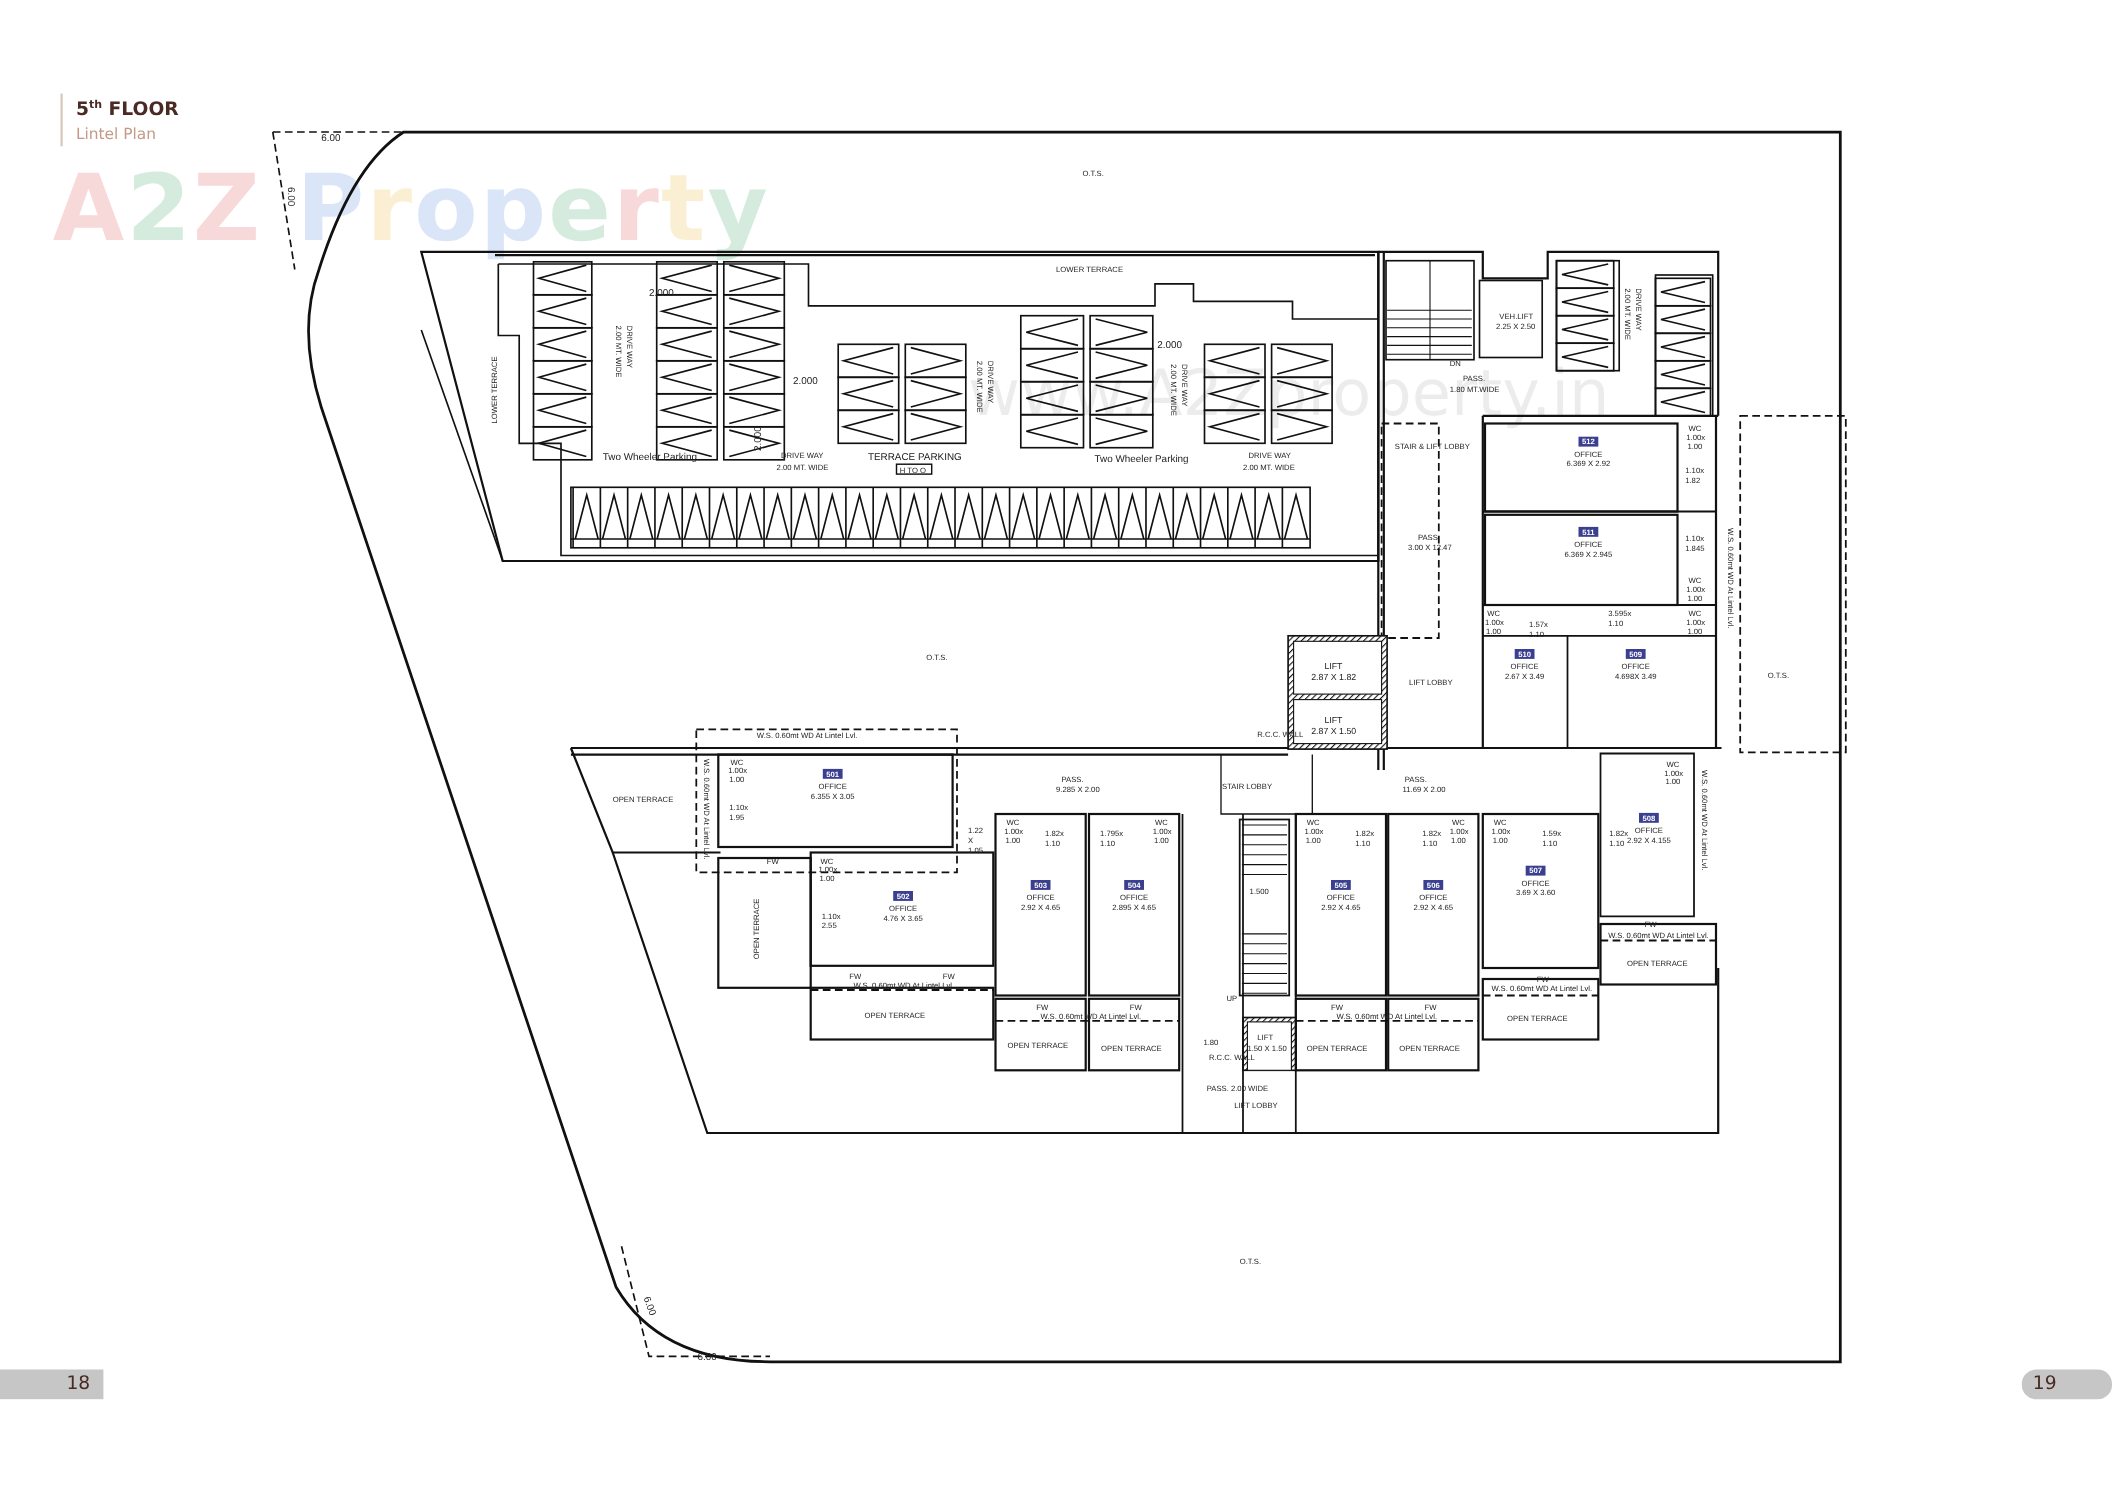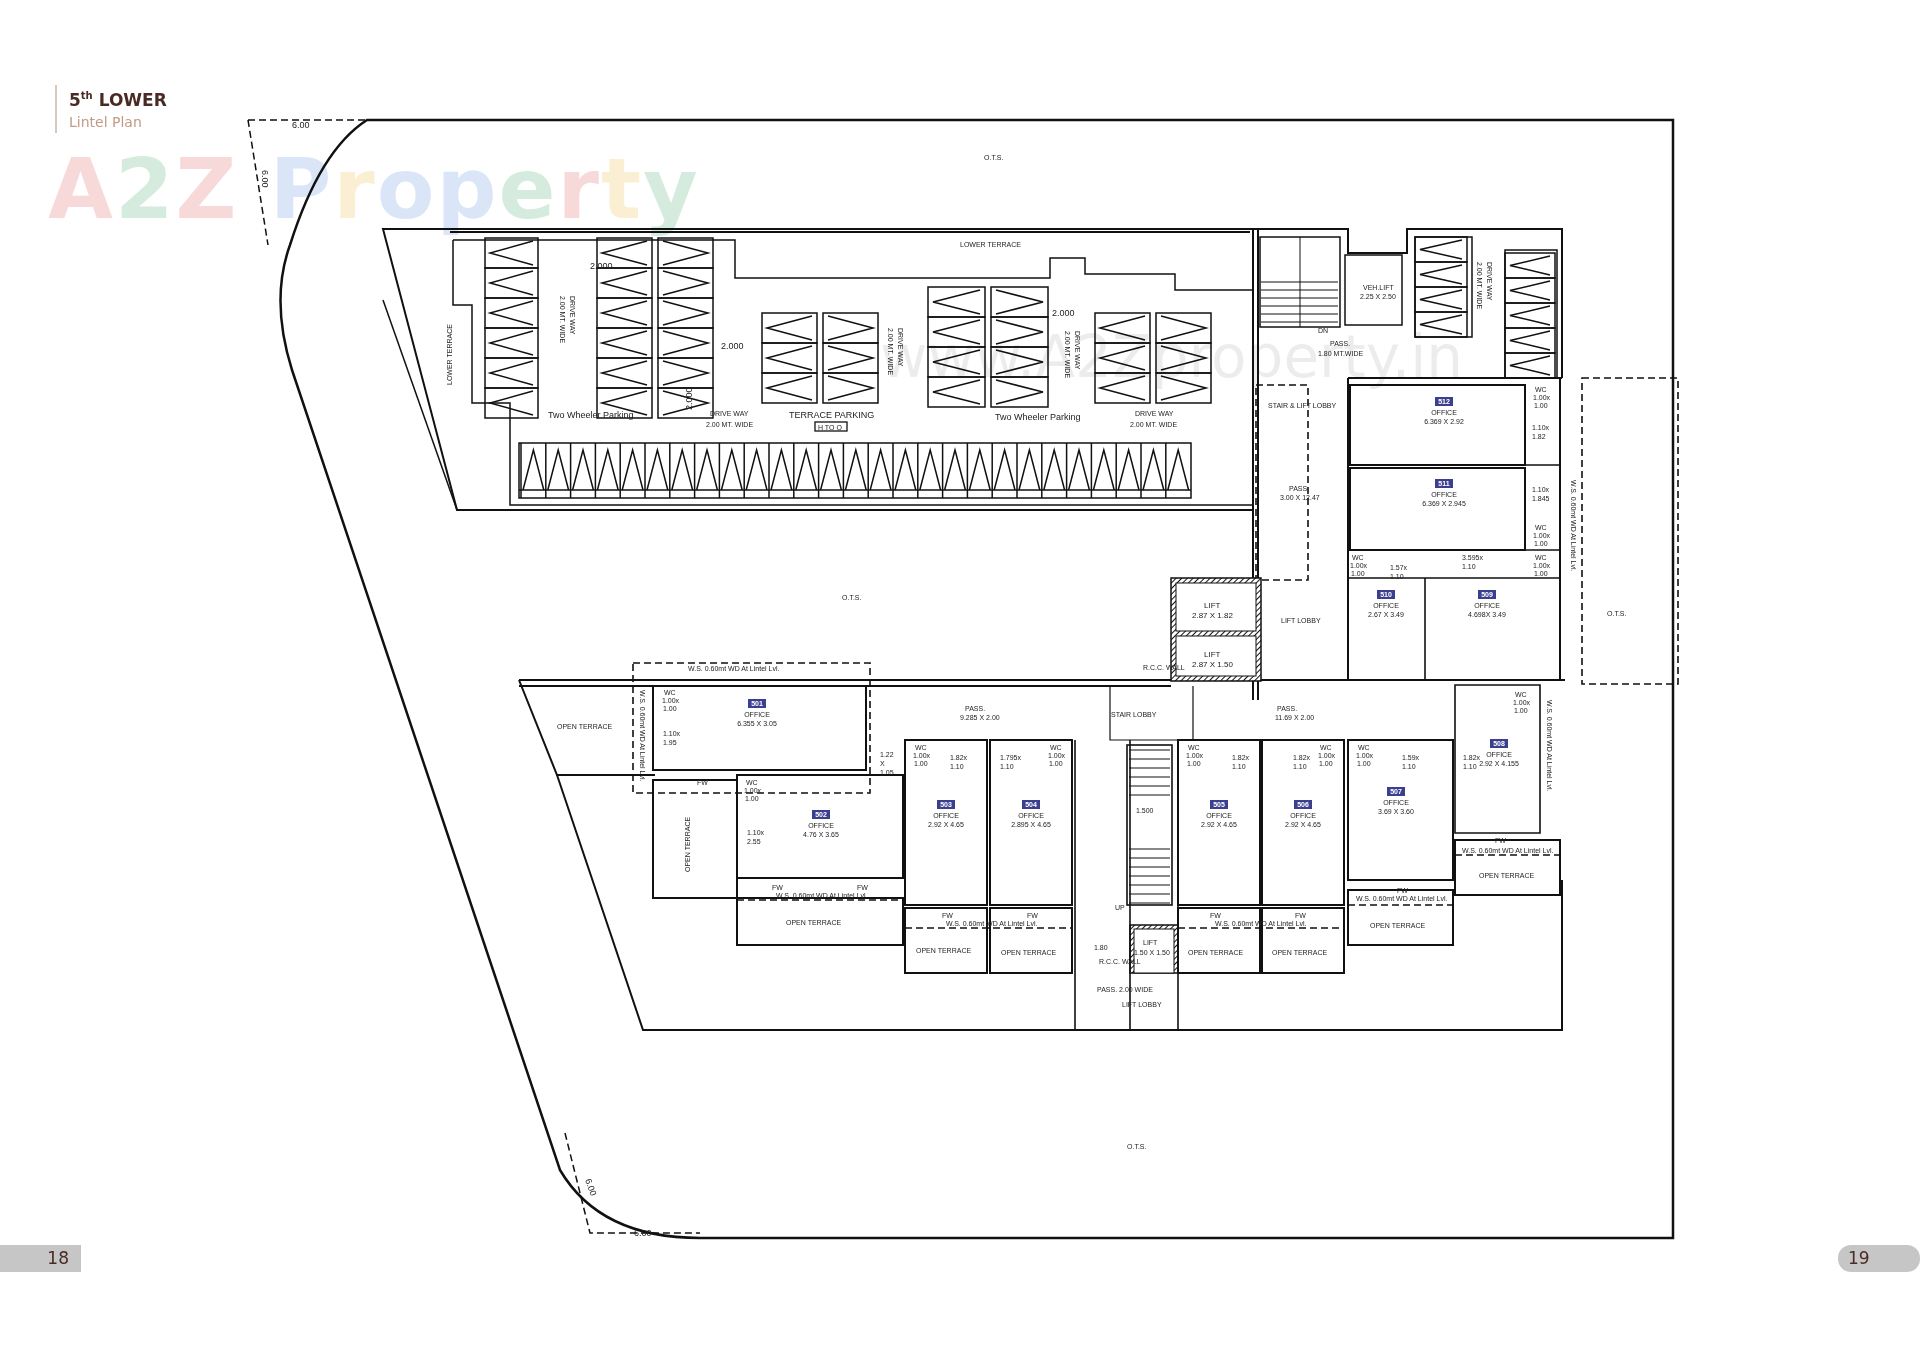--- a/index.html
+++ b/index.html
@@ -5,35 +5,35 @@
   html,body{margin:0;padding:0;background:#ffffff;}
   body{width:1920px;height:1357px;position:relative;overflow:hidden;font-family:"Liberation Sans",sans-serif;}
   .header{position:absolute;left:55px;top:85px;border-left:2px solid #d9c6bc;padding-left:12px;}
   .floor-title{font-family:"DejaVu Sans",sans-serif;font-weight:bold;font-size:17px;color:#4a2a24;line-height:22px;}
   .floor-title sup{font-size:10px;margin-top:24px;}
   .sub-title{font-family:"DejaVu Sans",sans-serif;font-size:14px;color:#c39a86;line-height:22px;}
   .watermark{position:absolute;left:48px;top:140px;font-family:"DejaVu Sans",sans-serif;font-weight:bold;font-size:84px;letter-spacing:2px;opacity:.32;white-space:nowrap;}
   .watermark span{display:inline-block;}
   .wm-url{position:absolute;left:880px;top:312px;font-family:"DejaVu Sans",sans-serif;font-size:58px;color:#000;opacity:.07;white-space:nowrap;margin-top:11px;}
   .page-num{position:absolute;top:1245px;height:27px;background:#c5c6c5;color:#4a2a24;font-family:"DejaVu Sans",sans-serif;font-size:17px;line-height:27px;}
-  .page-left{left:0;width:81px;text-align:right;padding-right:12px;box-sizing:border-box;}
+  .page-left{left:0;width:94px;text-align:right;padding-right:12px;box-sizing:border-box;}
   .page-right{left:1838px;width:82px;text-align:left;padding-left:10px;box-sizing:border-box;border-radius:13px;}
   svg.plan{position:absolute;left:0;top:0;}
   svg text{font-family:"Liberation Sans",sans-serif;fill:#222;}
   .lbl{font-size:8px;}
   .lbl-s{font-size:7px;}
   .lbl-m{font-size:9px;}
   .badge-rect{fill:#3b3f8f;}
   .badge-text{fill:#ffffff;font-size:7px;font-weight:bold;}
 </style>
 </head>
 <body>
 
 <div class="header">
-  <div class="floor-title"><span>5</span><sup>th</sup> <span>LOWER</span></div>
+  <div class="floor-title"><span>5</span><sup>th</sup> <span>FLOOR</span></div>
   <div class="sub-title">Lintel Plan</div>
 </div>
 
 <div class="watermark" id="wm"><span style="color: rgb(236, 138, 138);">A</span><span style="color: rgb(124, 196, 154);">2</span><span style="color: rgb(236, 138, 138);">Z</span><span style="color: rgb(255, 255, 255);">&nbsp;</span><span style="color: rgb(143, 179, 234);">P</span><span style="color: rgb(243, 207, 122);">r</span><span style="color: rgb(143, 179, 234);">o</span><span style="color: rgb(143, 179, 234);">p</span><span style="color: rgb(124, 196, 154);">e</span><span style="color: rgb(236, 138, 138);">r</span><span style="color: rgb(243, 207, 122);">t</span><span style="color: rgb(124, 196, 154);">y</span></div>
 <div class="wm-url">www.A2Zproperty.in</div>
 
 <svg class="plan" width="1920" height="1357" viewBox="0 0 1920 1357">
   <defs>
     <pattern id="hatch" width="4" height="4" patternUnits="userSpaceOnUse" patternTransform="rotate(45)">
       <rect width="4" height="4" fill="#fff"></rect>

